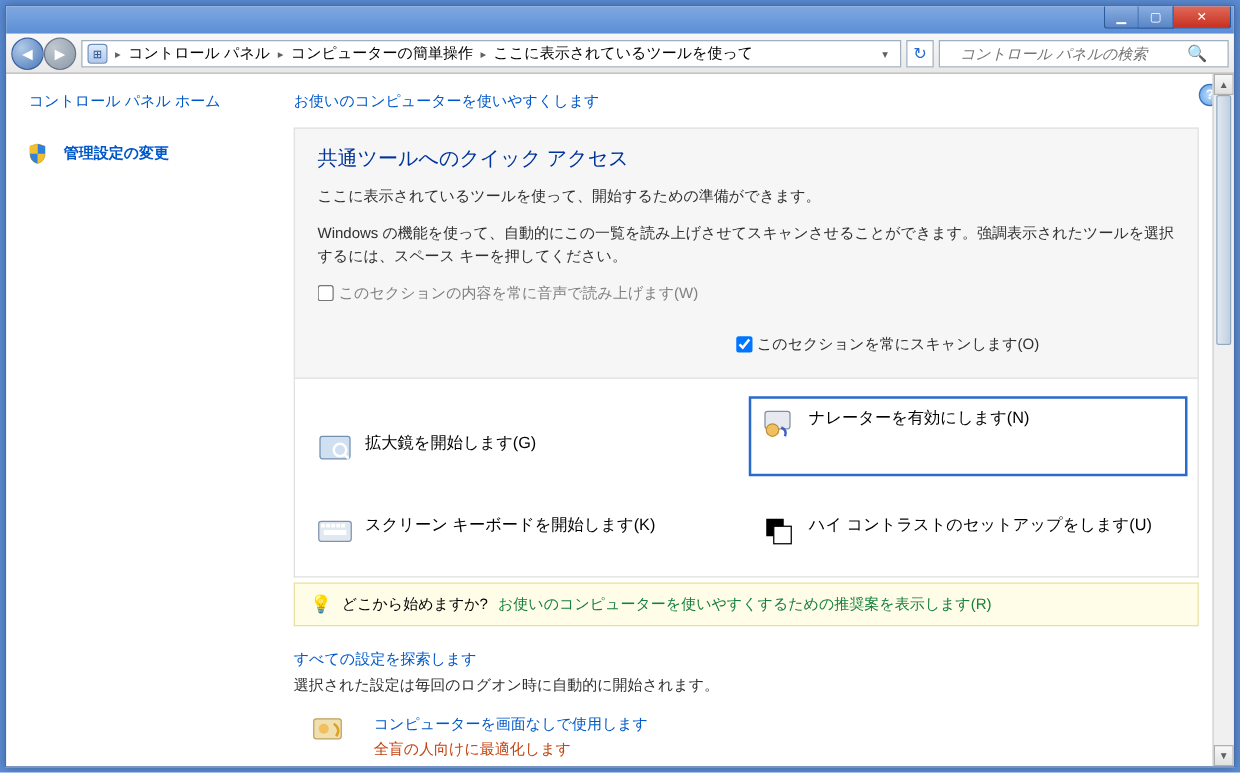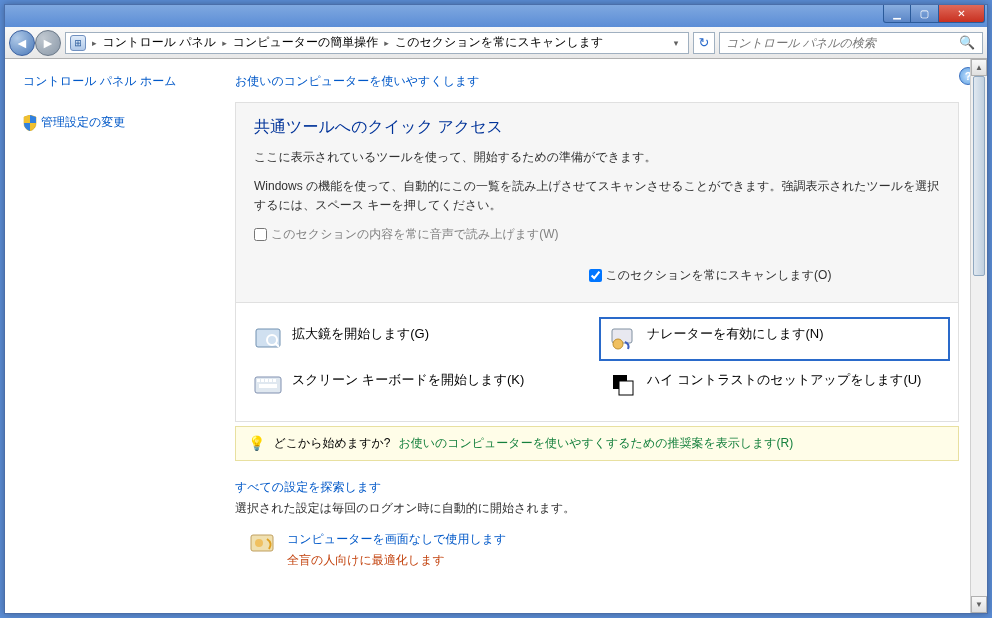--- a/index.html
+++ b/index.html
@@ -14,48 +14,48 @@
 .toolbar { height: 32px; background: linear-gradient(#f8f8f8, #e8e8e8); border-bottom: 1px solid #b0b0b0; display: flex; align-items: center; padding: 0 4px; gap: 4px; }
 .nav-arrows { display: flex; gap: 0; }
 .nav-arrow { width: 26px; height: 26px; border-radius: 50%; background: radial-gradient(circle at 30% 30%, #b0cae8, #4a78b8); border: 1px solid #3a60a0; display: flex; align-items: center; justify-content: center; color: #fff; font-size: 14px; }
 .nav-arrow.fwd { background: radial-gradient(circle at 30% 30%, #c0c8d0, #8a98a8); border-color: #6a7888; }
 .breadcrumb { flex: 1; height: 22px; background: #fff; border: 1px solid #a0b0c0; display: flex; align-items: center; padding: 0 4px; font-size: 12px; gap: 6px; }
 .bc-icon { width: 16px; height: 16px; display: inline-flex; align-items: center; justify-content: center; border: 1px solid #7090c0; border-radius: 3px; background: linear-gradient(#e0ecfa,#b0c8e8); color: #2a5a9a; font-size: 9px; }
 .bc-sep { color: #606060; font-size: 9px; }
 .bc-item { color: #000; }
 .bc-drop { width: 16px; text-align: center; color: #606060; font-size: 9px; }
 .refresh { width: 22px; height: 22px; border: 1px solid #a0b0c0; background: #fff; display: flex; align-items: center; justify-content: center; color: #2a6aca; font-size: 13px; }
-.search { width: 264px; height: 22px; background: #fff; border: 1px solid #a0b0c0; display: flex; align-items: center; padding: 0 6px; }
+.search { width: 232px; height: 22px; background: #fff; border: 1px solid #a0b0c0; display: flex; align-items: center; padding: 0 16px; }
 .search input { flex: 1; border: none; outline: none; font-size: 12px; color: #808080; font-style: italic; }
 .search-icon { color: #3a70c0; font-size: 13px; }
 .content { flex: 1; display: flex; position: relative; overflow: hidden; }
 .sidebar { width: 220px; background: #fff; padding: 14px 18px; }
 .sidebar a { color: #0058c8; text-decoration: none; font-size: 12px; display: block; margin-bottom: 24px; }
-.side-item { display: flex; align-items: center; gap: 4px; font-size: 12px; color: #0058c8; }
+.side-item { display: flex; align-items: center; gap: 14px; font-size: 12px; color: #0058c8; font-weight: bold; }
 .shield-icon { width: 14px; height: 16px; }
 .main { flex: 1; padding: 14px 28px 14px 10px; overflow: hidden; position: relative; }
 .help-icon { position: absolute; top: 8px; right: 10px; width: 18px; height: 18px; border-radius: 50%; background: radial-gradient(#c0e0ff,#60a0e0); border: 1px solid #3a70c0; color: #fff; font-size: 11px; font-weight: bold; display: flex; align-items: center; justify-content: center; }
 .intro { color: #0058c8; font-size: 12px; margin-bottom: 12px; }
 .quick-box { background: #f6f6f6; border: 1px solid #e0e0e0; padding: 14px 18px 18px; }
 .quick-title { font-size: 16px; color: #003399; margin-bottom: 10px; }
 .quick-desc { font-size: 12px; color: #303030; margin-bottom: 10px; line-height: 1.6; }
 .checks { display: flex; gap: 30px; align-items: flex-start; }
 .check { display: flex; align-items: flex-start; gap: 4px; font-size: 12px; color: #808080; }
 .check.active { color: #303030; margin-top: 41px; }
 .check input { margin-top: 2px; }
 .tools-grid { display: grid; grid-template-columns: 1fr 1fr; gap: 18px 24px; padding: 22px 18px; border: 1px solid #e0e0e0; border-top: none; }
-.tool { display: flex; gap: 10px; align-items: flex-start; font-size: 13px; }
+.tool { display: flex; gap: 10px; align-items: flex-start; font-size: 13px; margin-top: 20px; }
 .tool-icon { width: 28px; height: 28px; flex-shrink: 0; display: flex; align-items: center; justify-content: center; }
 .tool.selected { border: 2px solid #2a6aca; padding: 6px 8px; margin: -8px -10px; text-align: center; }
 .hint-bar { background: #fffde8; border: 1px solid #e8e0a0; padding: 8px 12px; display: flex; align-items: center; gap: 8px; margin-top: 4px; font-size: 12px; }
 .bulb { color: #e0b000; font-size: 14px; }
 .hint-link { color: #15803d; text-align: right; }
 .section-title { color: #0058c8; font-size: 12px; margin-top: 18px; margin-bottom: 4px; }
 .section-desc { font-size: 12px; color: #303030; margin-bottom: 14px; }
-.setting-item { display: flex; gap: 10px; margin-bottom: 14px; padding-left: 14px; }
+.setting-item { display: flex; gap: 22px; margin-bottom: 14px; padding-left: 14px; }
 .setting-icon { width: 28px; height: 28px; flex-shrink: 0; }
 .setting-link { color: #0058c8; font-size: 12px; display: block; margin-bottom: 2px; }
 .setting-sub { font-size: 12px; color: #c2410c; }
 .scrollbar { position: absolute; right: 0; top: 0; bottom: 0; width: 17px; background: #f0f0f0; border-left: 1px solid #d0d0d0; }
 .scroll-btn { height: 17px; background: linear-gradient(#f8f8f8,#e0e0e0); border: 1px solid #b0b0b0; display: flex; align-items: center; justify-content: center; font-size: 8px; color: #606060; }
 .scroll-btn.down { position: absolute; bottom: 0; left: 0; right: 0; }
 .thumb { position: absolute; top: 17px; left: 2px; right: 2px; height: 200px; background: linear-gradient(90deg,#e0e8f0,#c0d0e0); border: 1px solid #90a8c0; border-radius: 2px; }
 </style>
 </head>
 <body>
@@ -74,21 +74,21 @@
       <div class="nav-arrow">◄</div>
       <div class="nav-arrow fwd">►</div>
     </div>
     <div class="breadcrumb">
       <span class="bc-icon">⊞</span>
       <span class="bc-sep">▸</span>
       <span class="bc-item">コントロール パネル</span>
       <span class="bc-sep">▸</span>
       <span class="bc-item">コンピューターの簡単操作</span>
       <span class="bc-sep">▸</span>
-      <span class="bc-item">このセクションを常にスキャンします</span>
+      <span class="bc-item">ここに表示されているツールを使って</span>
       <span style="flex:1"></span>
       <span class="bc-drop">▾</span>
     </div>
     <div class="refresh">↻</div>
     <div class="search">
       <input placeholder="コントロール パネルの検索" style="">
       <span class="search-icon">🔍</span>
     </div>
   </div>
 

